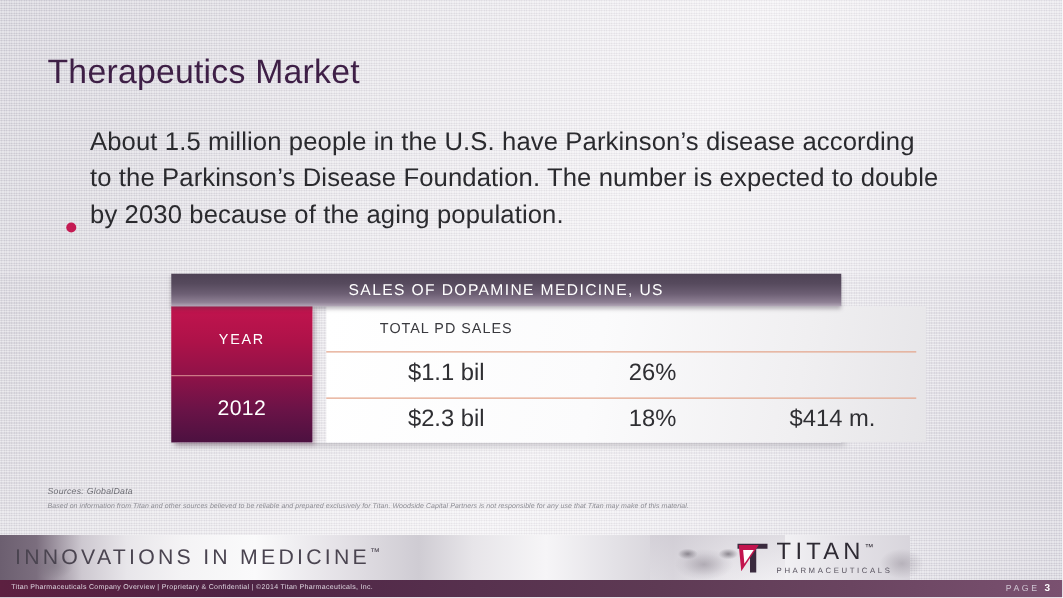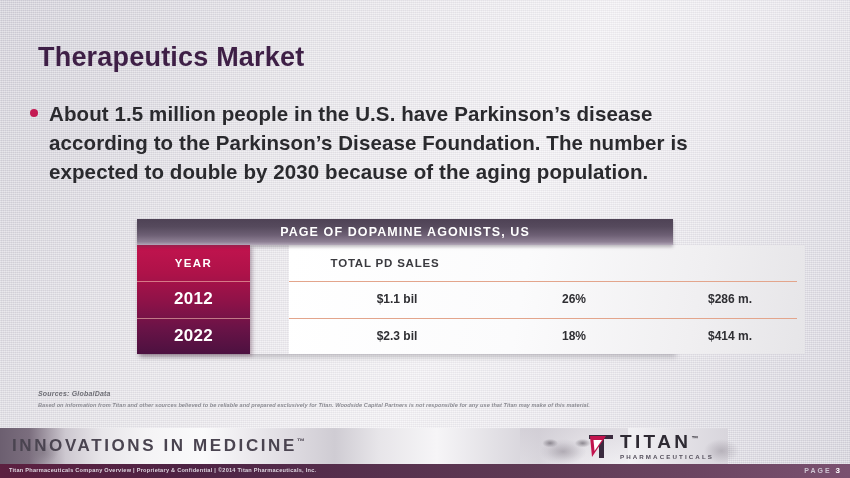--- a/index.html
+++ b/index.html
@@ -19,21 +19,20 @@
     background:
       linear-gradient(118deg,
         #cfcdd6 0%,
         #d7d5dc 14%,
         #e4e2e7 30%,
         #eceaee 44%,
         #f2f0f3 56%,
         #eae8ed 70%,
         #dedce3 84%,
         #d2d0d9 100%);
-    font-weight: bold;
   }
 
   
   #texture {
     position: absolute;
     inset: 0;
     background-image:
       repeating-linear-gradient(0deg, rgba(255,255,255,.30) 0 1px, rgba(150,145,160,.06) 1px 2px),
       repeating-linear-gradient(90deg, rgba(255,255,255,.22) 0 1px, rgba(150,145,160,.05) 1px 2px);
     pointer-events: none;
@@ -46,25 +45,25 @@
     top: 42px;
     font-size: 27px;
     color: #3e1f46;
     letter-spacing: .2px;
     white-space: nowrap;
   }
 
   
   #bullet-block {
     position: absolute;
-    left: 30px;
+    left: 53px;
     top: 99px;
     width: 700px;
     display: flex;
-    align-items: flex-start;
+    align-items: flex-end;
   }
   #bullet-dot {
     width: 8px;
     height: 8px;
     border-radius: 50%;
     background: #c41a53;
     margin-top: 10px;
     margin-right: 11px;
     flex: 0 0 auto;
   }
@@ -99,21 +98,20 @@
     box-shadow: 0 2px 3px rgba(70,60,75,.35);
     position: relative;
     z-index: 3;
   }
 
   #table-body {
     position: relative;
     display: flex;
     height: 109px;
     box-shadow: 3px 3px 5px rgba(90,85,95,.30);
-    gap: 28px;
   }
 
   
   #year-col {
     width: 113px;
     flex: 0 0 113px;
     background: linear-gradient(180deg,
       #c2144e 0%,
       #ae1249 26%,
       #8e1248 52%,
@@ -178,22 +176,21 @@
   .dcell {
     text-align: center;
     color: #2f2f33;
   }
   .drow.head .dcell {
     font-size: 11.5px;
     letter-spacing: .8px;
     color: #3a3a3f;
   }
   .drow.body .dcell {
-    font-size: 12px;
-    margin-left: 12px;
+    font-size: 19px;
   }
   .c-total { flex: 0 0 192px; text-align: center; }
   .c-pct   { flex: 0 0 138px; }
   .c-dda   { flex: 0 0 150px; }
 
   
   #sources {
     position: absolute;
     left: 38px;
     top: 390px;
@@ -361,38 +358,36 @@
   <div id="texture"></div>
 
   <div id="title">Therapeutics Market</div>
 
   <div id="bullet-block">
     <div id="bullet-dot"></div>
     <div id="bullet-text">About 1.5 million people in the U.S. have Parkinson’s disease according to the Parkinson’s Disease Foundation.  The number is expected to double by 2030 because of the aging population.</div>
   </div>
 
   <div id="table-wrap">
-    <div id="table-banner">PAGE OF DOPAMINE AGONISTS, US</div>
+    <div id="table-banner">SALES OF DOPAMINE MEDICINE, US</div>
 
     <div id="table-body">
 
       <div id="year-col">
         <div class="year-cell head">YEAR</div>
         <div class="year-cell val">2012</div>
-        <div class="year-cell val">2022</div>
       </div>
 
       <div id="data-cols">
         <div class="drow head">
           <div class="dcell c-total">TOTAL  PD  SALES</div>
         </div>
         <div class="drow body">
           <div class="dcell c-total">$1.1 bil</div>
           <div class="dcell c-pct">26%</div>
-          <div class="dcell c-dda">$286 m.</div>
         </div>
         <div class="drow body">
           <div class="dcell c-total">$2.3 bil</div>
           <div class="dcell c-pct">18%</div>
           <div class="dcell c-dda">$414 m.</div>
         </div>
       </div>
     </div>
   </div>
 

